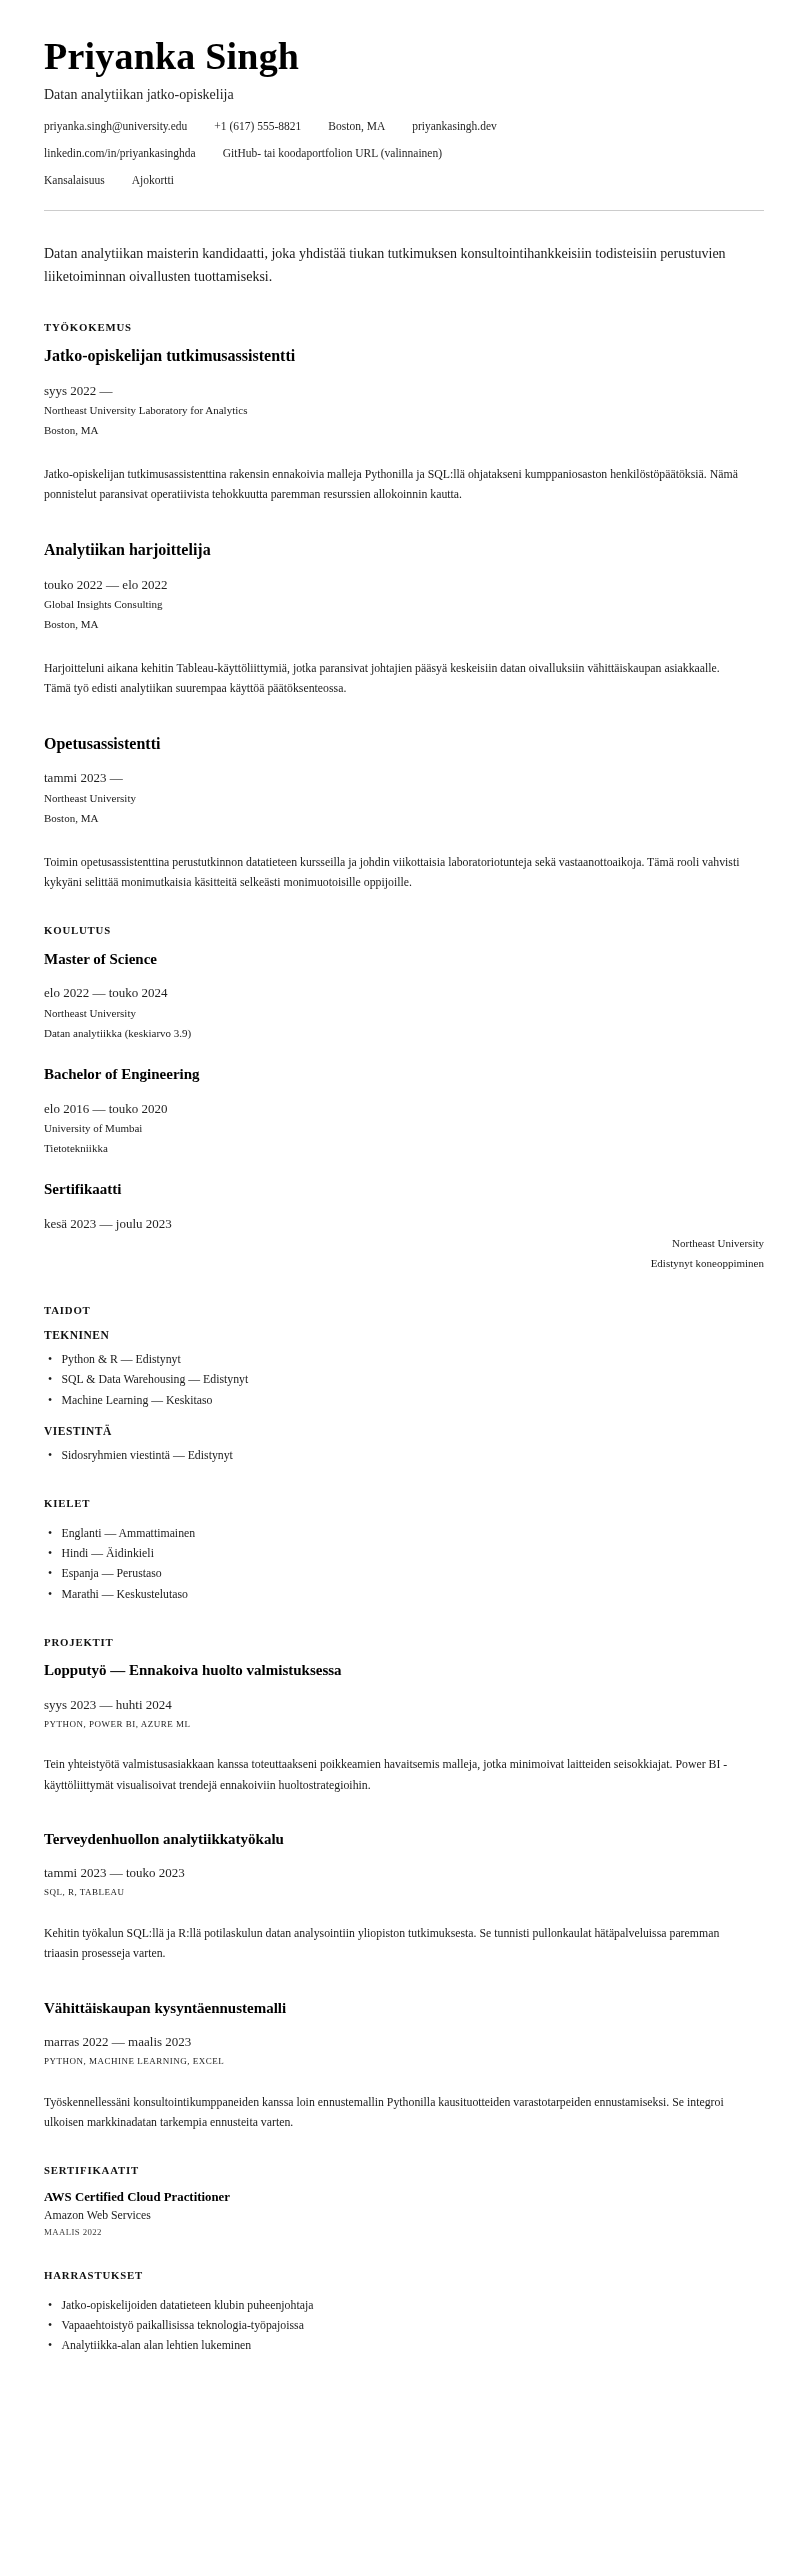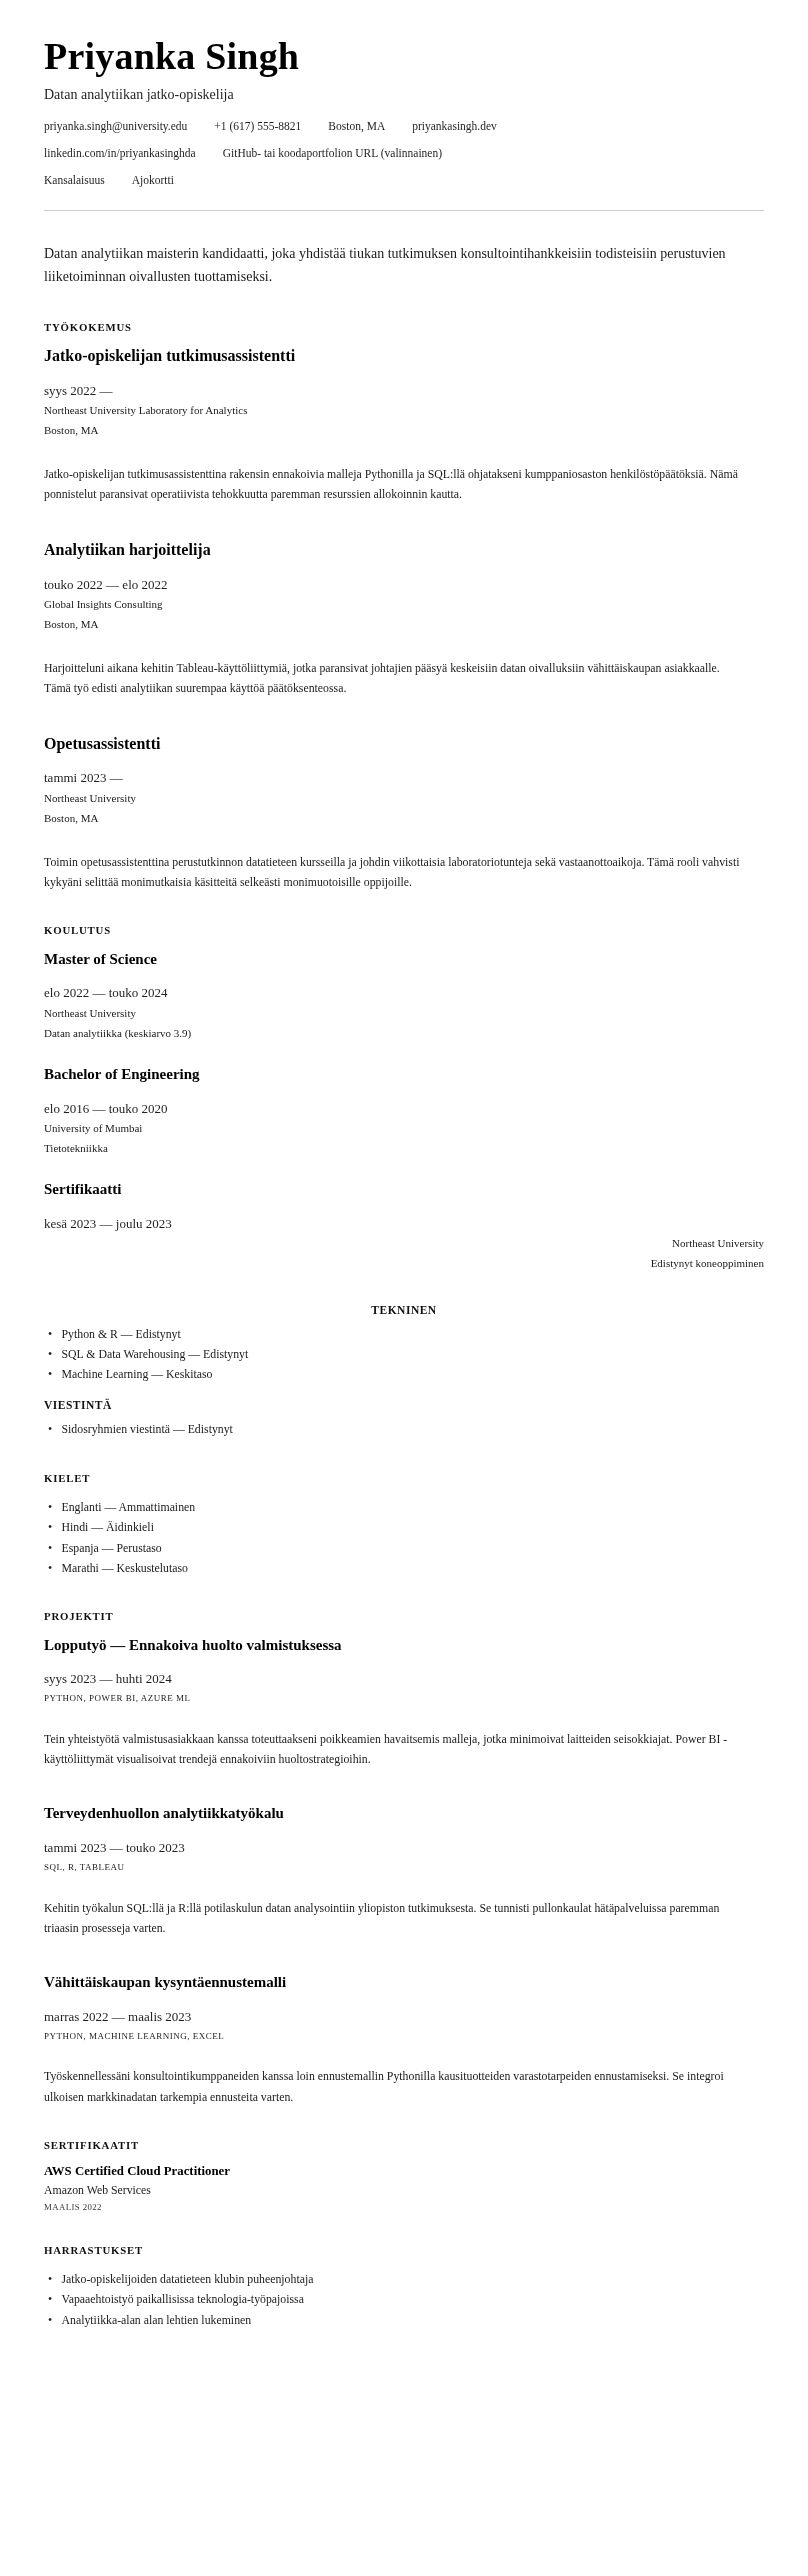--- a/index.html
+++ b/index.html
@@ -38,21 +38,21 @@
   .entry-date { font-size: 13px; color: #1f1f1f; white-space: nowrap; }
   .entry-sub { font-size: 11px; color: #1a1a1a; margin-top: 3.4px; line-height: 1.5; }
   .entry-desc { font-size: 11.8px; line-height: 1.72; color: #1a1a1a; margin-top: 25.6px; max-width: 701px; }
   .entry-tech { font-size: 9px; letter-spacing: 0.5px; color: #222; margin-top: 6px; }
 
   .edu-entry { margin-bottom: 24px; }
   .edu-entry:last-child { margin-bottom: 0; text-align: right; }
 
   
   .group-title { font-size: 11.5px; font-weight: 700; letter-spacing: 0.5px; color: #111; margin: 15px 0 8px; }
-  .group-title:first-of-type { margin-top: 0; text-align: center; }
+  .group-title:first-of-type { margin-top: 0; }
   ul.plain { list-style: none; }
   ul.plain li {
     font-size: 11.8px; line-height: 1.72; color: #1a1a1a;
     padding-left: 17.5px; position: relative;
   }
   ul.plain li::before { content: "•"; position: absolute; left: 4px; color: #1a1a1a; }
 
   
   .cert-title { font-size: 12.8px; font-weight: 700; color: #000; }
   .cert-issuer { font-size: 11.8px; margin-top: 3.4px; color: #1a1a1a; }
@@ -148,20 +148,21 @@
       <div class="entry-head">
         <h3 class="entry-title small">Sertifikaatti</h3>
         <span class="entry-date">kesä 2023 — joulu 2023</span>
       </div>
       <div class="entry-sub">Northeast University</div>
       <div class="entry-sub">Edistynyt koneoppiminen</div>
     </article>
   </section>
 
   <section class="section">
+    <h2 class="section-heading">TAIDOT</h2>
 
     <div class="group-title">TEKNINEN</div>
     <ul class="plain">
       <li>Python &amp; R — Edistynyt</li>
       <li>SQL &amp; Data Warehousing — Edistynyt</li>
       <li>Machine Learning — Keskitaso</li>
     </ul>
 
     <div class="group-title">VIESTINTÄ</div>
     <ul class="plain">

